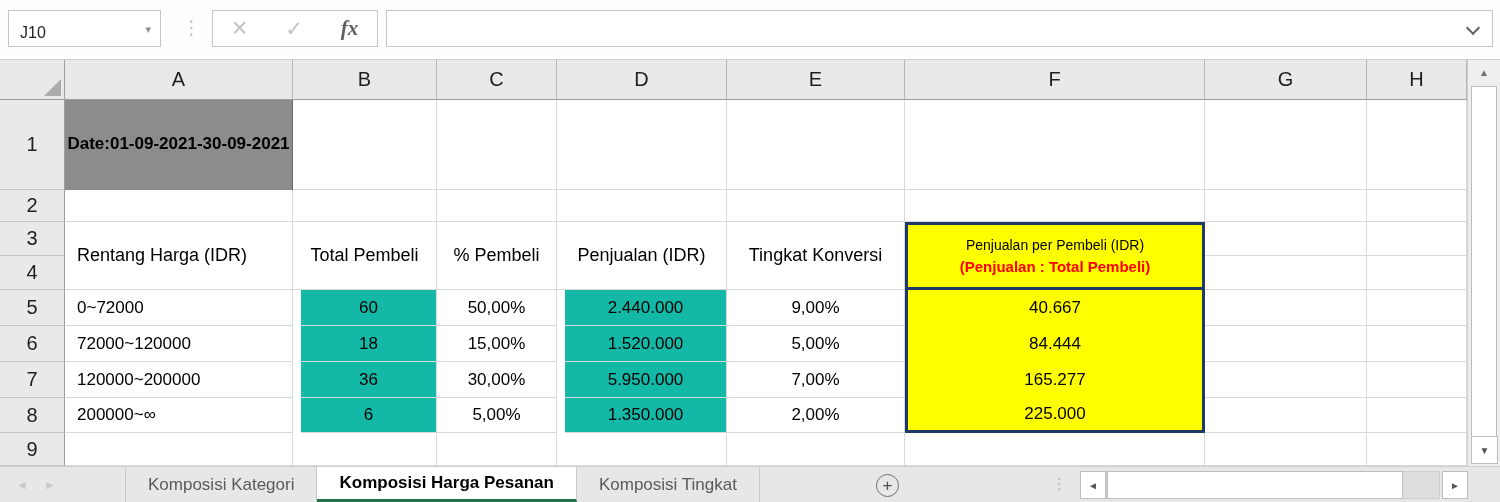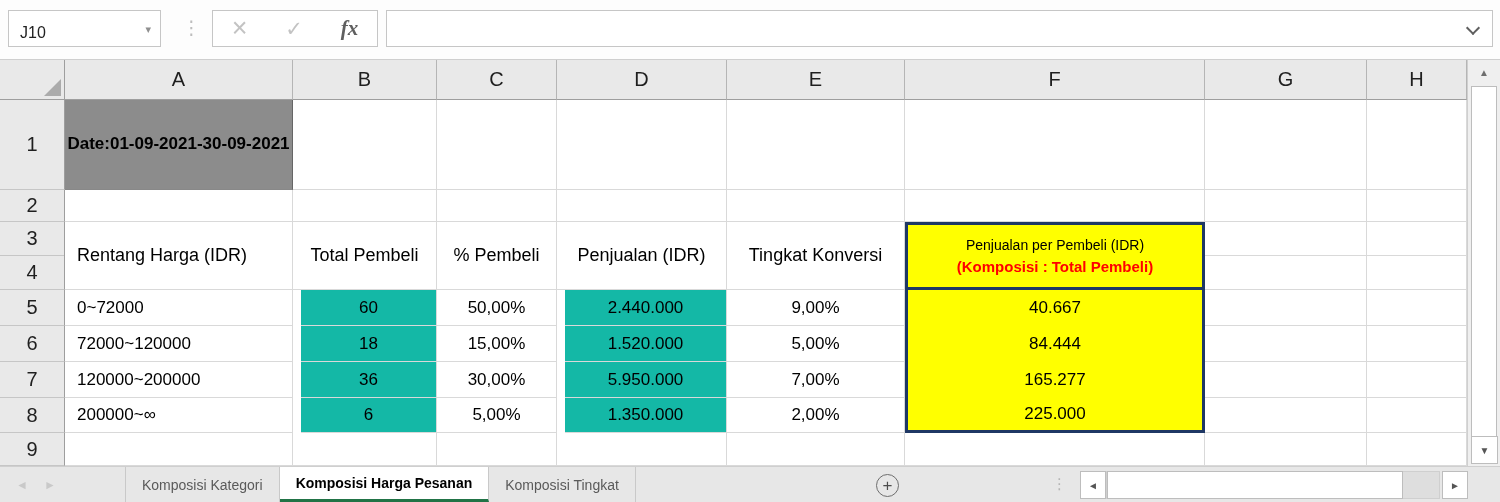--- a/index.html
+++ b/index.html
@@ -45,21 +45,21 @@
   
   .vscroll { position:absolute; left:1467px; top:60px; width:33px; height:406px; background:#efefef; border-left:1px solid #cfcfcf; }
   .vs-up { position:absolute; left:0; top:0; width:100%; height:24px; display:flex; align-items:center; justify-content:center; font-size:10px; color:#6e6e6e; }
   .vs-thumb { position:absolute; left:3px; top:26px; width:26px; height:378px; background:#fff; border:1px solid #bdbdbd; }
   .vs-down { position:absolute; left:3px; bottom:2px; width:27px; height:28px; background:#fff; border:1px solid #bdbdbd; display:flex; align-items:center; justify-content:center; font-size:10px; color:#555; }
 
   
   .tabbar { position:absolute; left:0; top:466px; width:1500px; height:36px; background:#e7e7e7; border-top:1px solid #cfcfcf; }
   .tab-nav { position:absolute; left:16px; top:0; height:100%; display:flex; align-items:center; gap:16px; font-size:12px; color:#c9c9c9; }
   .tabs { position:absolute; left:125px; top:0; height:100%; display:flex; }
-  .tab { height:100%; padding:0 16px; display:flex; align-items:center; font-size:14px; color:#5a5a5a; border-right:1px solid #c9c9c9; white-space:nowrap; }
+  .tab { height:100%; padding:0 22px; display:flex; align-items:center; font-size:17px; color:#5a5a5a; border-right:1px solid #c9c9c9; white-space:nowrap; }
   .tab:first-child { border-left:1px solid #c9c9c9; }
   .tab.active { background:#fff; color:#000000; font-weight:bold; border-bottom:3px solid #217346; }
   .newsheet { position:absolute; left:876px; top:7px; width:23px; height:23px; border:1px solid #6e6e6e; border-radius:50%; display:flex; align-items:center; justify-content:center; font-size:17px; color:#4c4c4c; line-height:1; }
   .tb-dots { position:absolute; left:1052px; top:8px; font-size:15px; color:#b5b5b5; }
   .hs-left { position:absolute; left:1080px; top:4px; width:26px; height:28px; background:#fff; border:1px solid #bdbdbd; display:flex; align-items:center; justify-content:center; font-size:10px; color:#555; }
   .hs-track { position:absolute; left:1106px; top:4px; width:334px; height:28px; background:#dedede; border:1px solid #cfcfcf; }
   .hs-thumb { position:absolute; left:0; top:-1px; width:296px; height:28px; background:#fff; border:1px solid #bdbdbd; }
   .hs-right { position:absolute; left:1442px; top:4px; width:26px; height:28px; background:#fff; border:1px solid #bdbdbd; display:flex; align-items:center; justify-content:center; font-size:10px; color:#555; }
 </style>
 </head>
@@ -120,21 +120,21 @@
       <div>3</div>
       <div>4</div>
     </div>
     <div class="cell hdr left">Rentang Harga (IDR)</div>
     <div class="cell hdr">Total Pembeli</div>
     <div class="cell hdr">% Pembeli</div>
     <div class="cell hdr">Penjualan (IDR)</div>
     <div class="cell hdr">Tingkat Konversi</div>
     <div class="cell ylw-h">
       <span class="t1">Penjualan per Pembeli (IDR)</span>
-      <span class="t2">(Komposisi : Total Pembeli)</span>
+      <span class="t2">(Penjualan : Total Pembeli)</span>
     </div>
     <div class="cell split"></div>
     <div class="cell split"></div>
 
     <div class="rh">5</div>
     <div class="cell left">0~72000</div>
     <div class="cell green">60</div>
     <div class="cell">50,00%</div>
     <div class="cell green">2.440.000</div>
     <div class="cell">9,00%</div>

